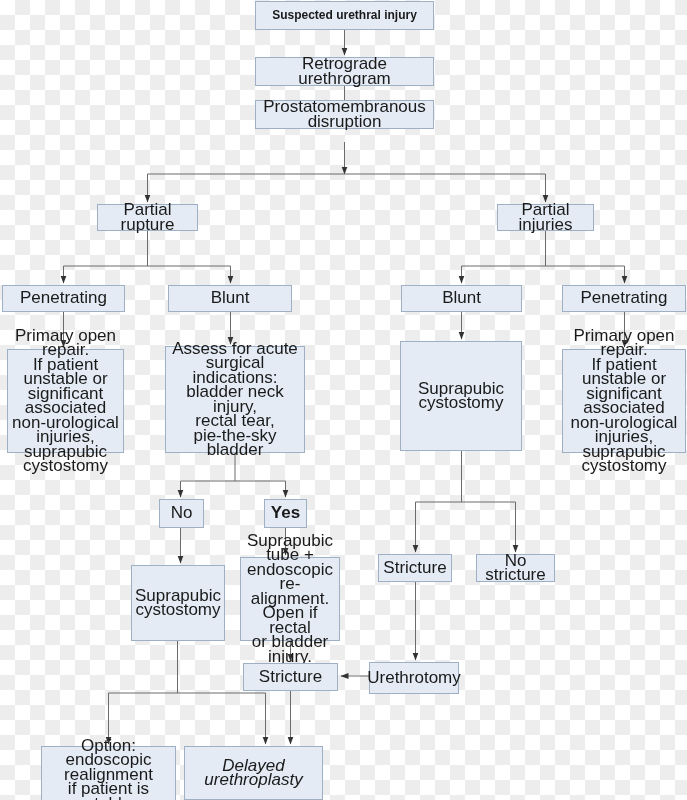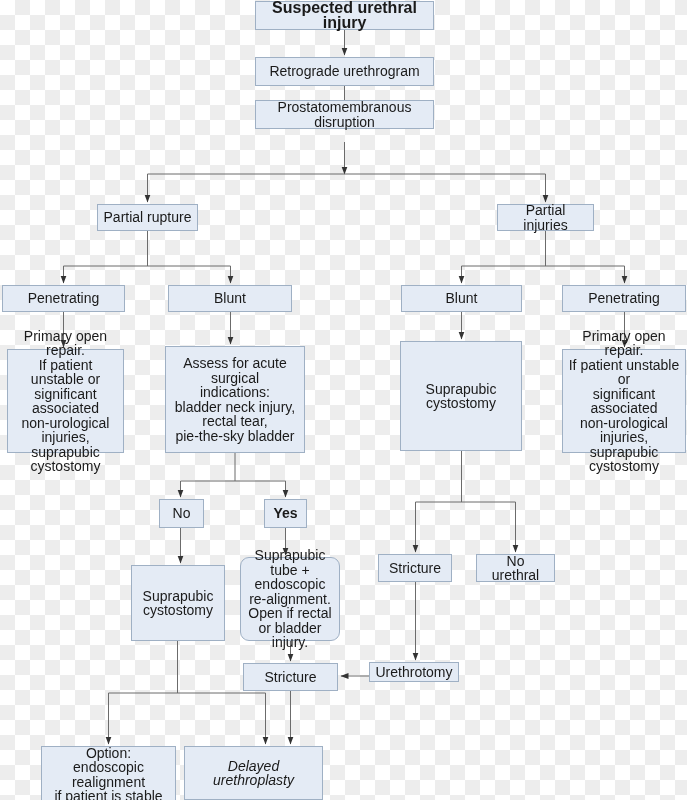--- a/index.html
+++ b/index.html
@@ -28,32 +28,32 @@
     width: 687px;
     height: 800px;
     pointer-events: none;
   }
   .node {
     position: absolute;
     box-sizing: border-box;
     background: #e4ebf5;
     border: 1px solid #9fb0c4;
     color: #1a1a1a;
-    font-size: 14px;
+    font-size: 17px;
     line-height: 14.5px;
     display: flex;
     align-items: center;
     justify-content: center;
     text-align: center;
     padding: 2px 4px;
     white-space: pre-line;
   }
   .node.bold {
     font-weight: bold;
-    font-size: 16px;
+    font-size: 12px;
   }
 </style>
 </head>
 <body>
 
 <div id="canvas">
 
   <svg id="edges" viewBox="0 0 687 800" width="687" height="800" xmlns="http://www.w3.org/2000/svg">
     <defs>
       <marker id="arrow" markerWidth="9" markerHeight="9" refX="7.5" refY="3" orient="auto" markerUnits="userSpaceOnUse">
@@ -141,28 +141,28 @@
       <div class="node" style="left: 562px; top: 349px; width: 124px; height: 104px; background: rgb(228, 235, 245); border-color: rgb(159, 176, 196); color: rgb(26, 26, 26);">Primary open repair.
 If patient unstable or
 significant associated
 non-urological
 injuries, suprapubic
 cystostomy</div>
       <div class="node" style="left: 159px; top: 499px; width: 45px; height: 29px; background: rgb(228, 235, 245); border-color: rgb(159, 176, 196); color: rgb(26, 26, 26);">No</div>
       <div class="node" style="left: 264px; top: 499px; width: 43px; height: 29px; background: rgb(228, 235, 245); border-color: rgb(159, 176, 196); color: rgb(26, 26, 26); font-weight: bold;">Yes</div>
       <div class="node" style="left: 131px; top: 565px; width: 94px; height: 76px; background: rgb(228, 235, 245); border-color: rgb(159, 176, 196); color: rgb(26, 26, 26);">Suprapubic
 cystostomy</div>
-      <div class="node" style="left: 240px; top: 557px; width: 100px; height: 84px; background: rgb(228, 235, 245); border-color: rgb(159, 176, 196); color: rgb(26, 26, 26); border-radius: 9px;">Suprapubic tube +
+      <div class="node" style="left: 240px; top: 557px; width: 100px; height: 84px; background: rgb(228, 235, 245); border-color: rgb(159, 176, 196); color: rgb(26, 26, 26);">Suprapubic tube +
 endoscopic
 re-alignment.
 Open if rectal
 or bladder injury.</div>
       <div class="node" style="left: 378px; top: 554px; width: 74px; height: 28px; background: rgb(228, 235, 245); border-color: rgb(159, 176, 196); color: rgb(26, 26, 26);">Stricture</div>
-      <div class="node" style="left: 476px; top: 554px; width: 79px; height: 28px; background: rgb(228, 235, 245); border-color: rgb(159, 176, 196); color: rgb(26, 26, 26);">No urethral</div>
+      <div class="node" style="left: 476px; top: 554px; width: 79px; height: 28px; background: rgb(228, 235, 245); border-color: rgb(159, 176, 196); color: rgb(26, 26, 26);">No stricture</div>
       <div class="node" style="left: 243px; top: 663px; width: 95px; height: 28px; background: rgb(228, 235, 245); border-color: rgb(159, 176, 196); color: rgb(26, 26, 26);">Stricture</div>
-      <div class="node" style="left: 369px; top: 662px; width: 90px; height: 20px; background: rgb(228, 235, 245); border-color: rgb(159, 176, 196); color: rgb(26, 26, 26);">Urethrotomy</div>
+      <div class="node" style="left: 369px; top: 662px; width: 90px; height: 32px; background: rgb(228, 235, 245); border-color: rgb(159, 176, 196); color: rgb(26, 26, 26);">Urethrotomy</div>
       <div class="node" style="left: 41px; top: 746px; width: 135px; height: 72px; background: rgb(228, 235, 245); border-color: rgb(159, 176, 196); color: rgb(26, 26, 26);">Option:
 endoscopic realignment
 if patient is stable
 (&lt; day 14)</div>
       <div class="node" style="left: 184px; top: 746px; width: 139px; height: 54px; background: rgb(228, 235, 245); border-color: rgb(159, 176, 196); color: rgb(26, 26, 26); font-style: italic;">Delayed urethroplasty</div>
     </div>
 </div>
 
 </body></html>

